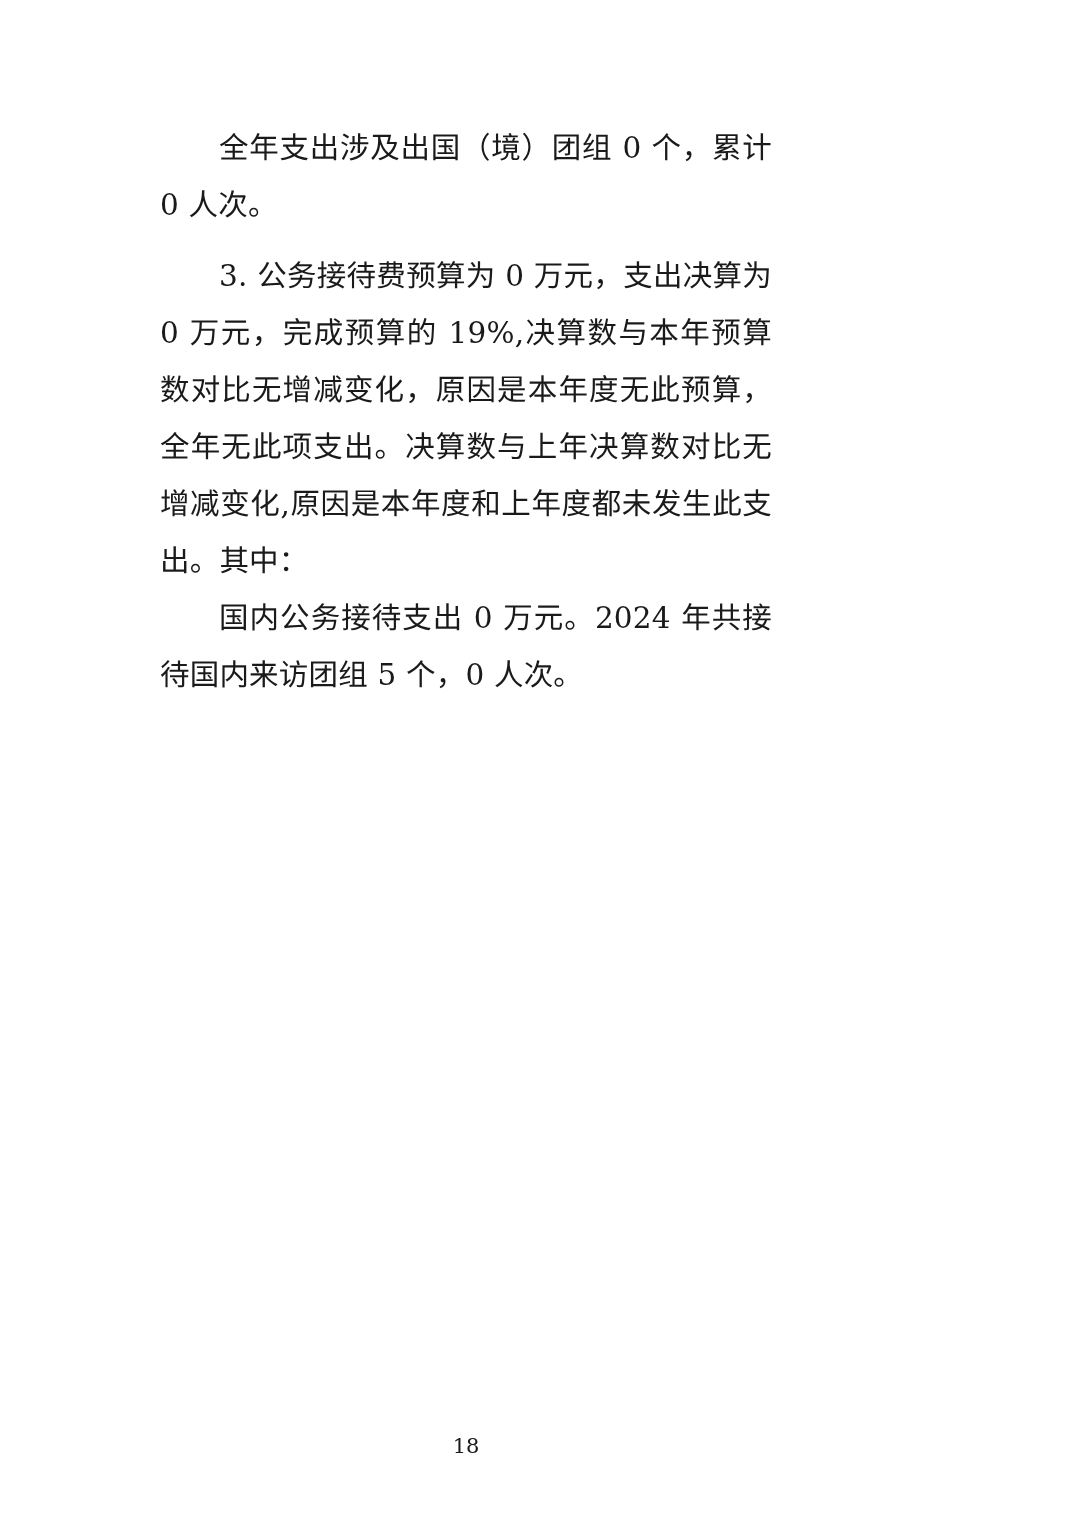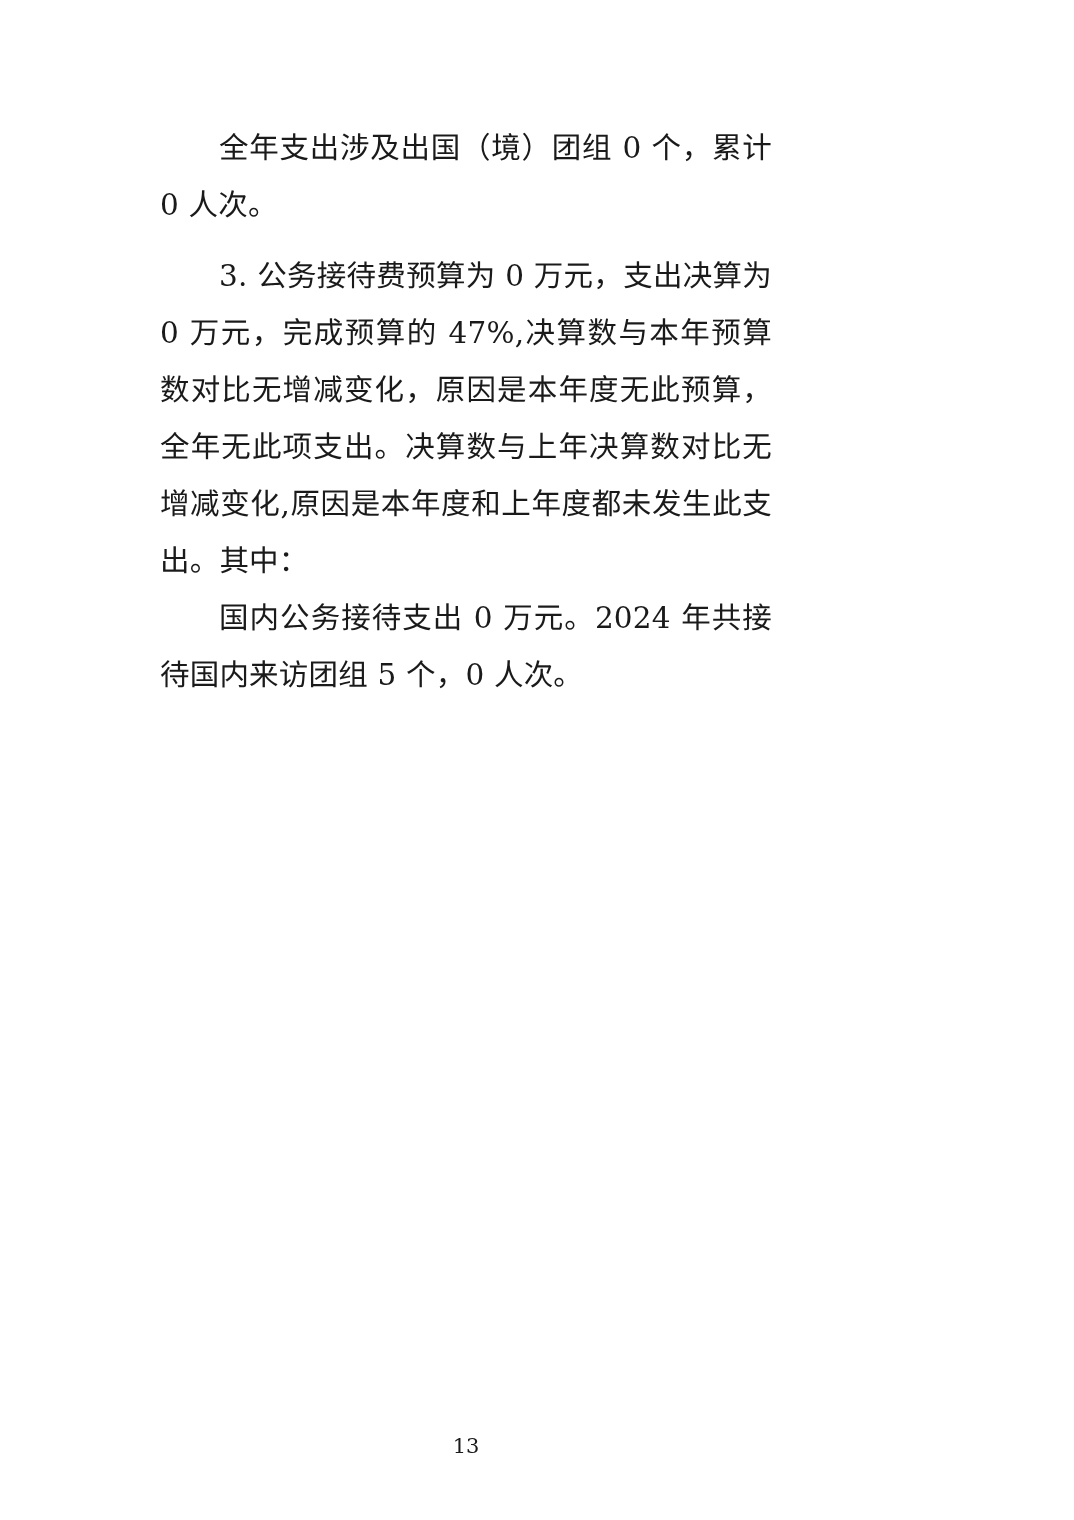--- a/index.html
+++ b/index.html
@@ -49,17 +49,17 @@
     color: #1a1a1a;
   }
 </style>
 </head>
 <body>
 
 <div class="page">
   <div class="body-text">
     <p class="para">全年支出涉及出国（境）团组 0 个，累计 0 人次。</p>
     <div class="gap-small"></div>
-    <p class="para">3. 公务接待费预算为 0 万元，支出决算为 0 万元，完成预算的 47%,决算数与本年预算数对比无增减变化，原因是本年度无此预算，全年无此项支出。决算数与上年决算数对比无增减变化,原因是本年度和上年度都未发生此支出。其中：</p>
+    <p class="para">3. 公务接待费预算为 0 万元，支出决算为 0 万元，完成预算的 19%,决算数与本年预算数对比无增减变化，原因是本年度无此预算，全年无此项支出。决算数与上年决算数对比无增减变化,原因是本年度和上年度都未发生此支出。其中：</p>
     <p class="para">国内公务接待支出 0 万元。2024 年共接待国内来访团组 5 个，0 人次。</p>
   </div>
-  <div class="page-number">13</div>
+  <div class="page-number">18</div>
 </div>
 
 </body></html>

